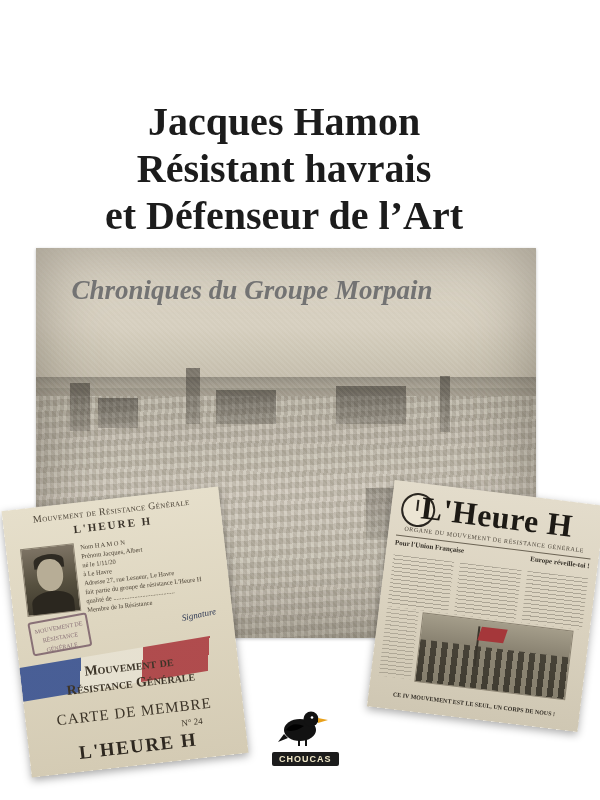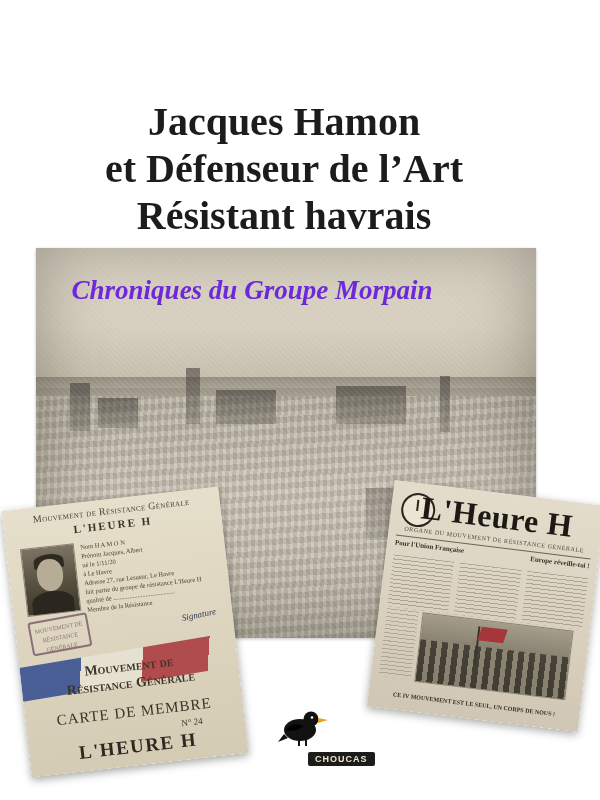--- a/index.html
+++ b/index.html
@@ -54,21 +54,21 @@
     white-space: nowrap;
   }
 
   
   .subtitle-block {
     position: absolute;
     top: 272px;
     left: 0;
     width: 504px;
     text-align: center;
-    color: #6d28d9;
+    color: #737373;
     z-index: 6;
   }
   .subtitle-line {
     font-family: "Liberation Serif", serif;
     font-style: italic;
     font-weight: bold;
     font-size: 27px;
     line-height: 36px;
     white-space: nowrap;
   }
@@ -411,33 +411,32 @@
     margin-top: 2px;
     display: inline-block;
     background: #1c1c1c;
     color: #f2e9c9;
     font-family: "Liberation Sans", sans-serif;
     font-size: 9px;
     font-weight: bold;
     letter-spacing: 1px;
     padding: 2px 7px;
     border-radius: 2px;
-    margin-left: 36px;
   }
 </style>
 </head>
 <body>
 
 <div class="cover">
 
 
   <div class="title-block">
     <div class="title-line">Jacques Hamon</div>
+    <div class="title-line">Résistant havrais</div>
     <div class="title-line">et Défenseur de l’Art</div>
-    <div class="title-line">Résistant havrais</div>
   </div>
 
   <div class="photo">
     <div class="sky"></div>
     <div class="horizon"></div>
     <div class="rubble"></div>
     <div class="ruin" style="left:34px; top:135px; width:20px; height:48px;"></div>
     <div class="ruin" style="left:62px; top:150px; width:40px; height:30px;"></div>
     <div class="ruin" style="left:150px; top:120px; width:14px; height:56px;"></div>
     <div class="ruin" style="left:180px; top:142px; width:60px; height:34px;"></div>

